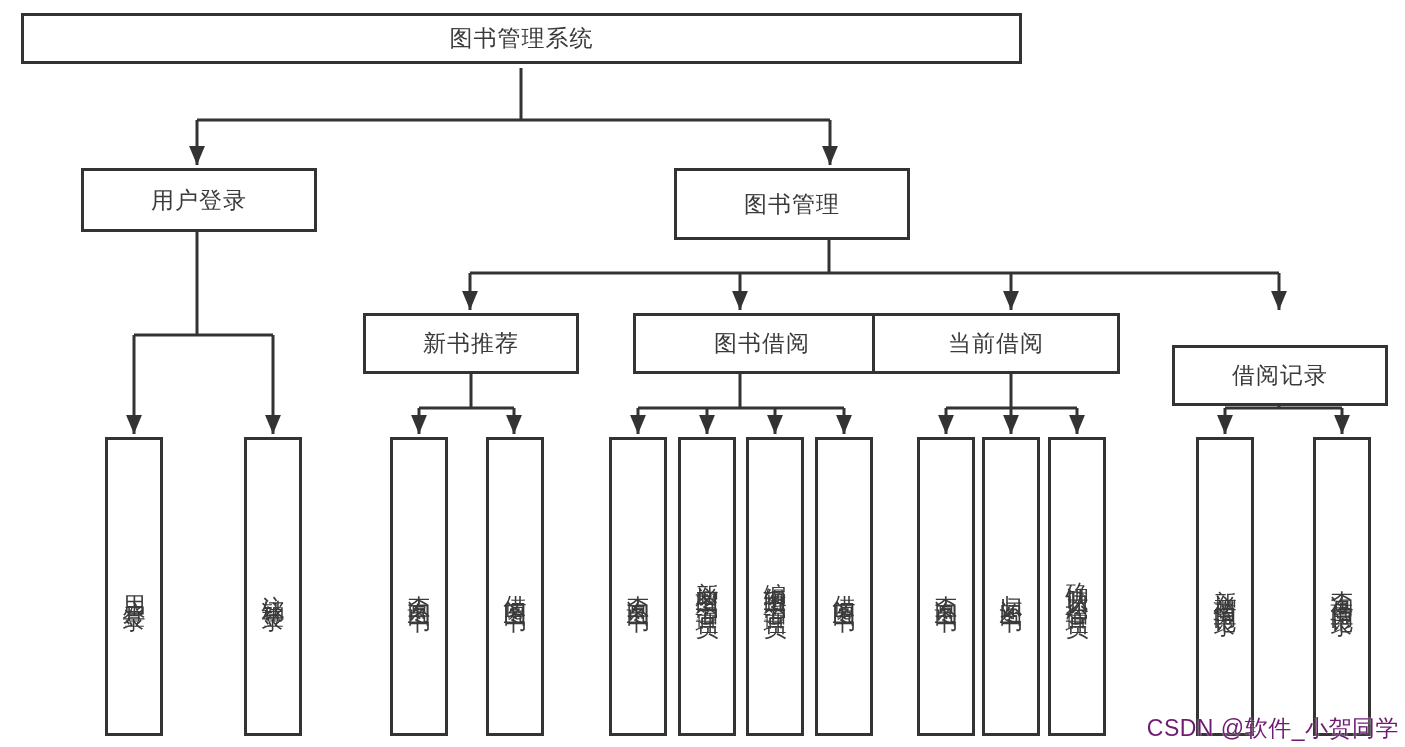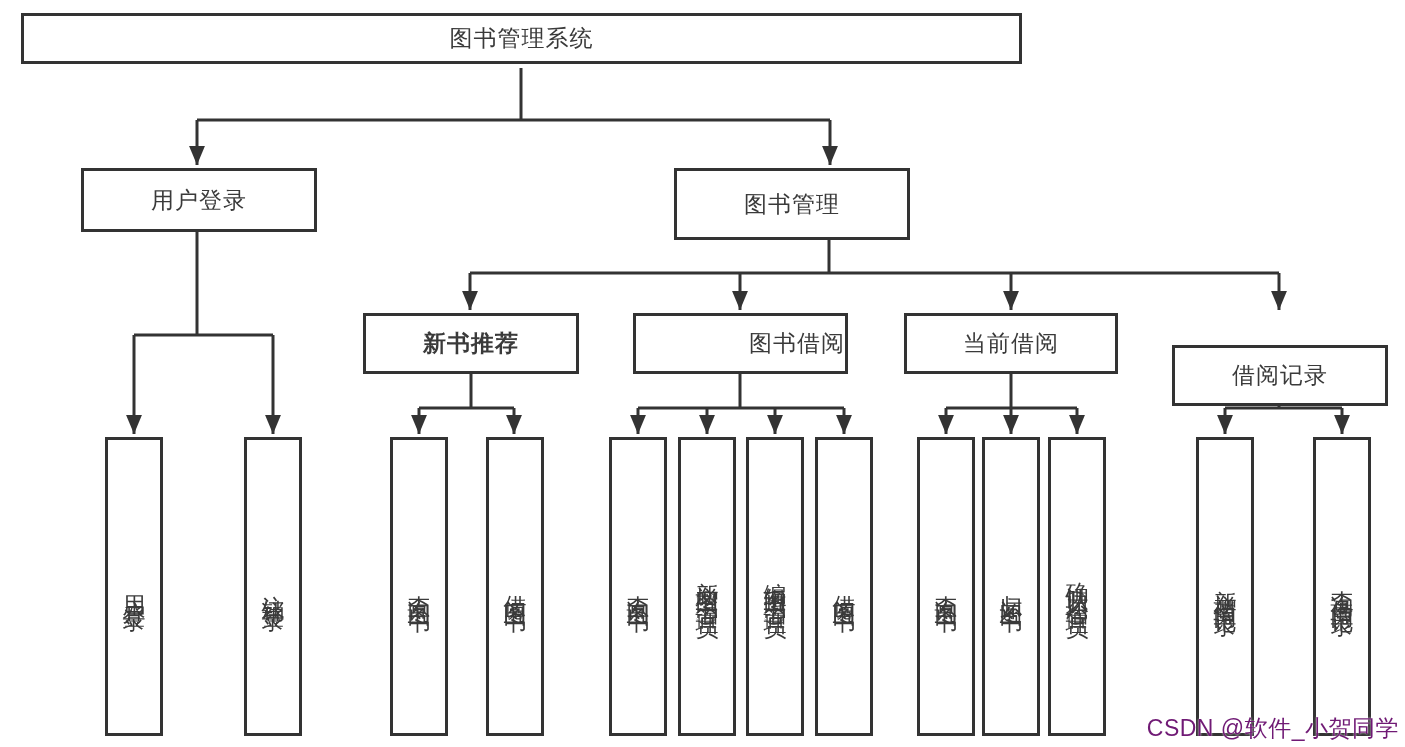--- a/index.html
+++ b/index.html
@@ -26,23 +26,23 @@
     display: flex;
     align-items: center;
     justify-content: center;
     text-align: center;
   }
   .hnode { font-size: 23px; letter-spacing: 1px; }
   .root  { left: 21px;  top: 13px;  width: 1001px; height: 51px; }
   .l2a   { left: 81px;  top: 168px; width: 236px;  height: 64px; }
   .l2b   { left: 674px; top: 168px; width: 236px;  height: 72px; }
   .l3    { top: 313px; height: 61px; }
-  .l3a   { left: 363px;  width: 216px; font-weight: bold; }
-  .l3b   { left: 633px;  width: 215px; justify-content: flex-end; }
-  .l3c   { left: 904px;  width: 214px; font-family: Liberation Serif, serif; }
+  .l3a   { left: 363px;  width: 216px; }
+  .l3b   { left: 633px;  width: 258px; }
+  .l3c   { left: 872px;  width: 248px; font-family: Liberation Serif, serif; }
   .l3d   { left: 1172px; width: 216px; margin-top: 32px; }
   .leaf  { top: 437px; height: 299px; width: 58px; }
   .leaf .vtext {
     writing-mode: vertical-rl;
     text-orientation: mixed;
     font-size: 23px;
     letter-spacing: 5px;
     line-height: 1;
     color: #3a3a3a;
     white-space: nowrap;

